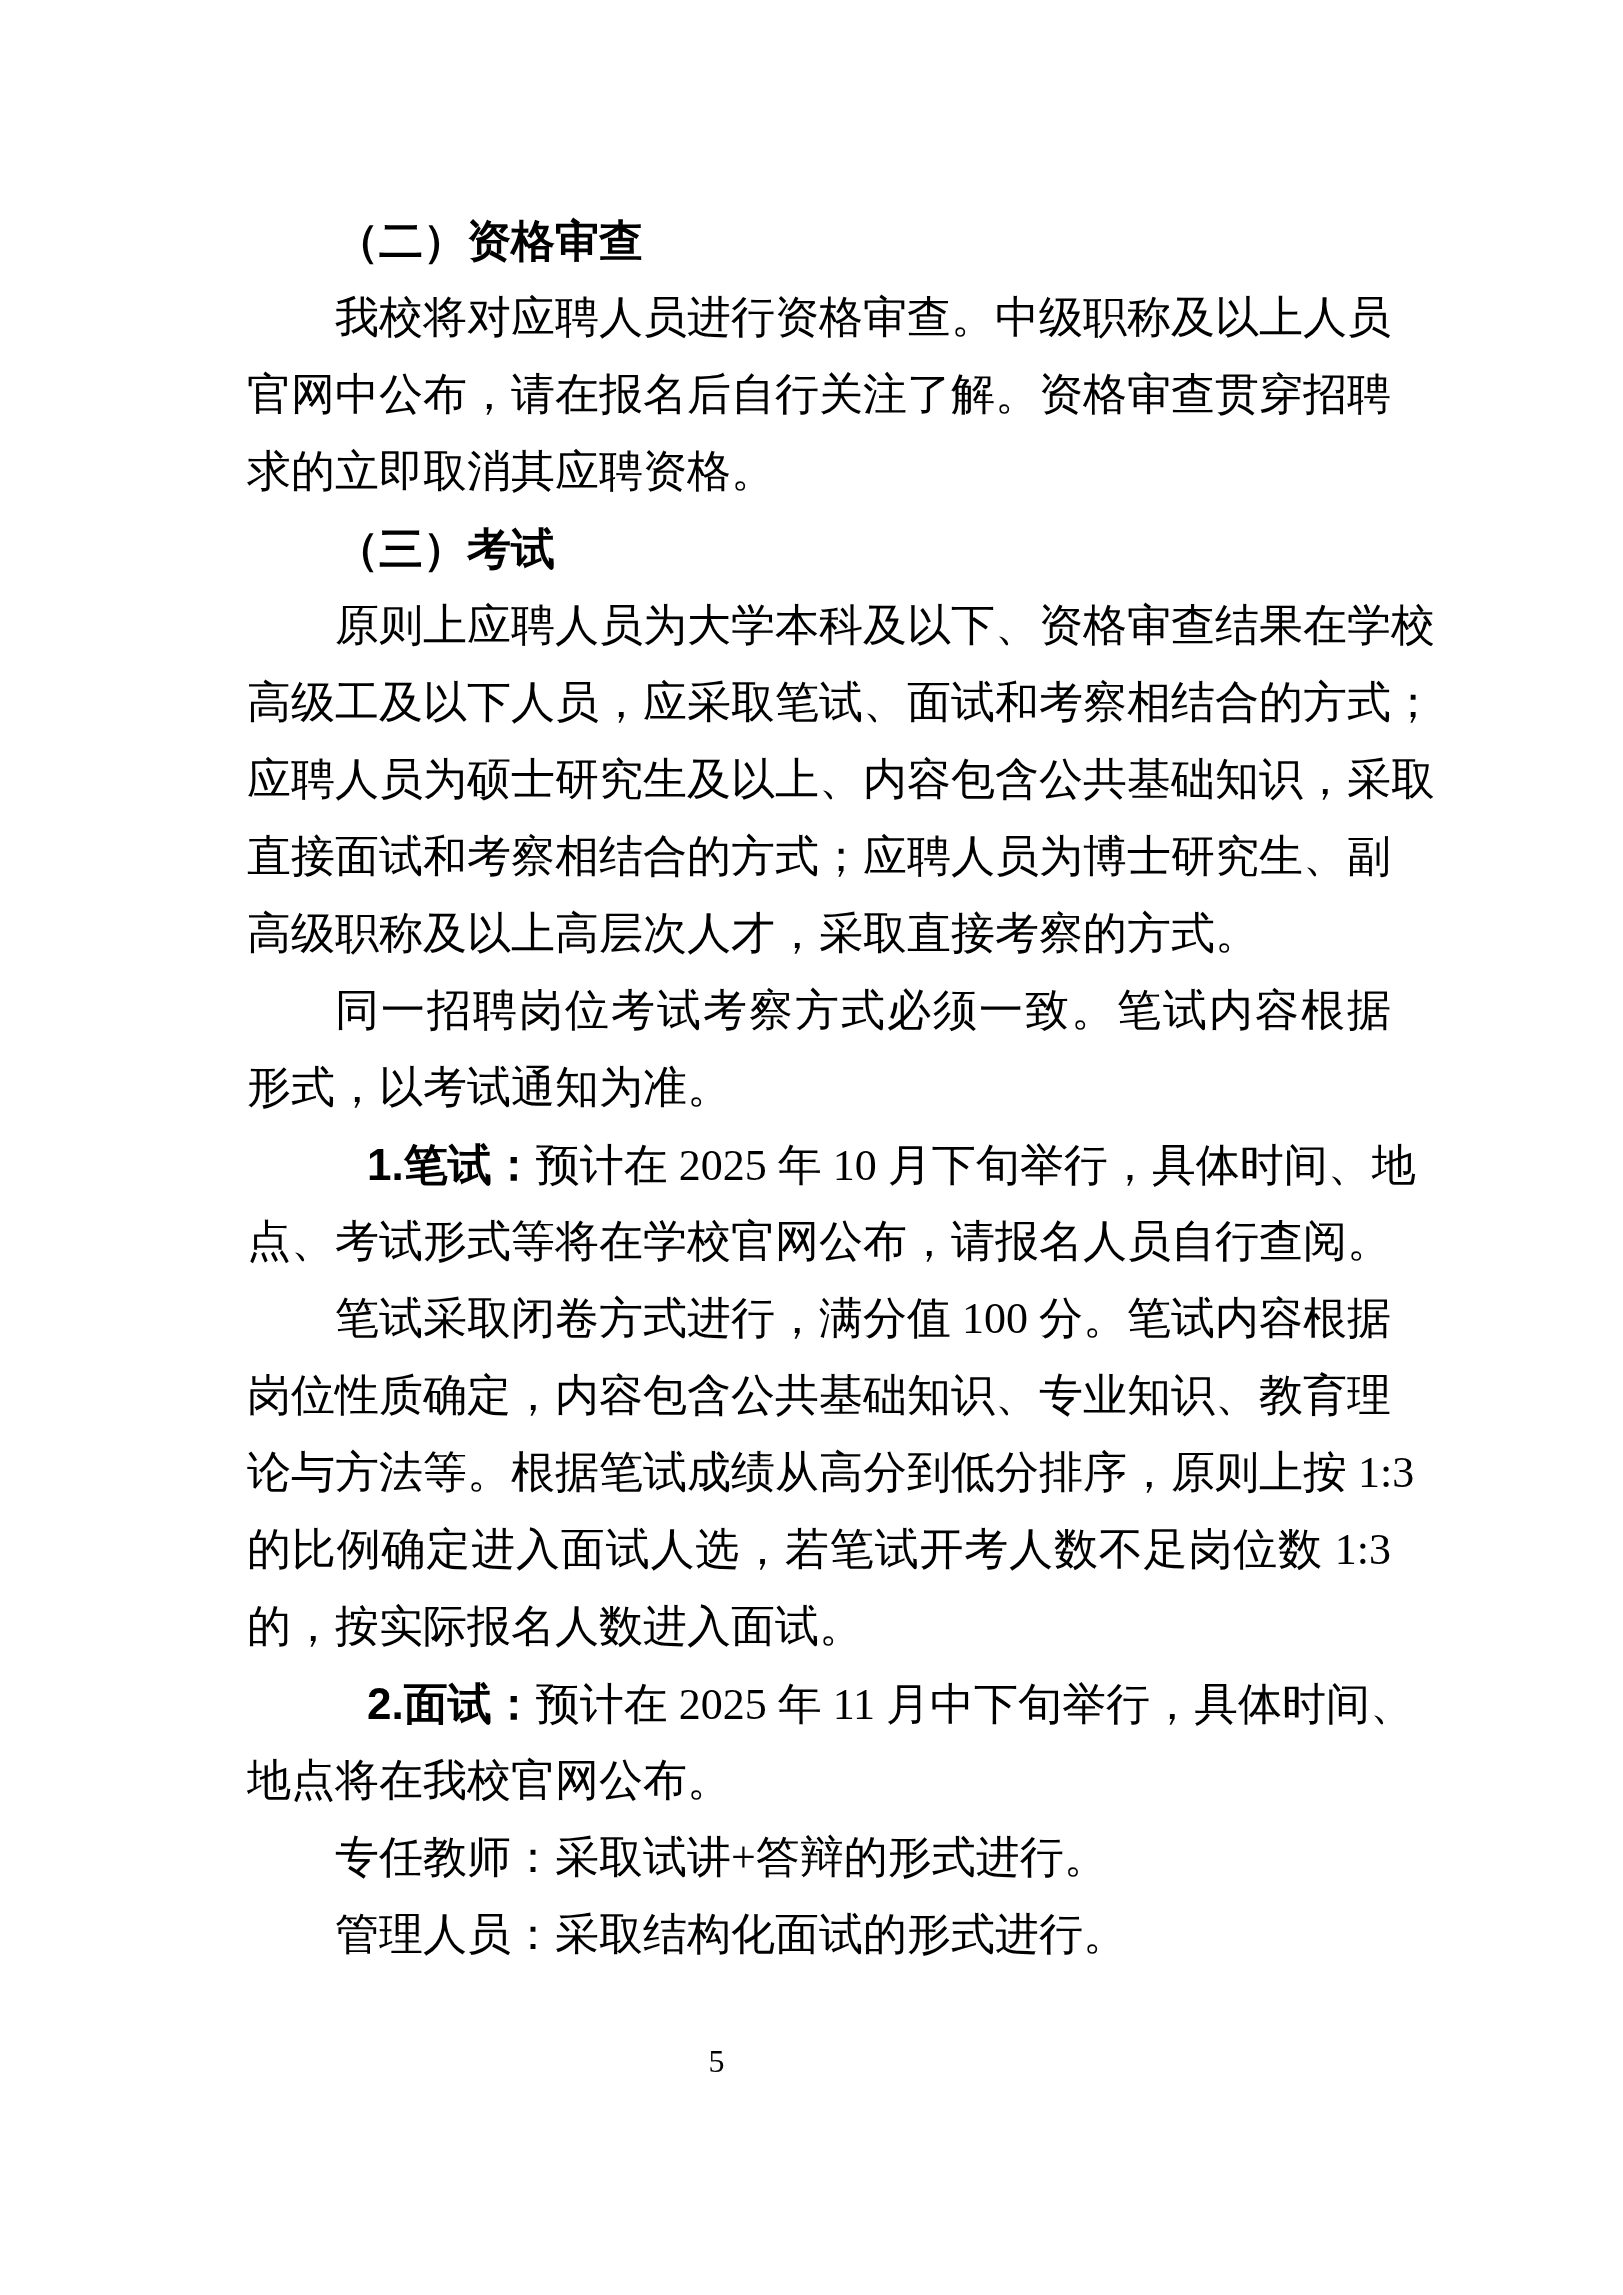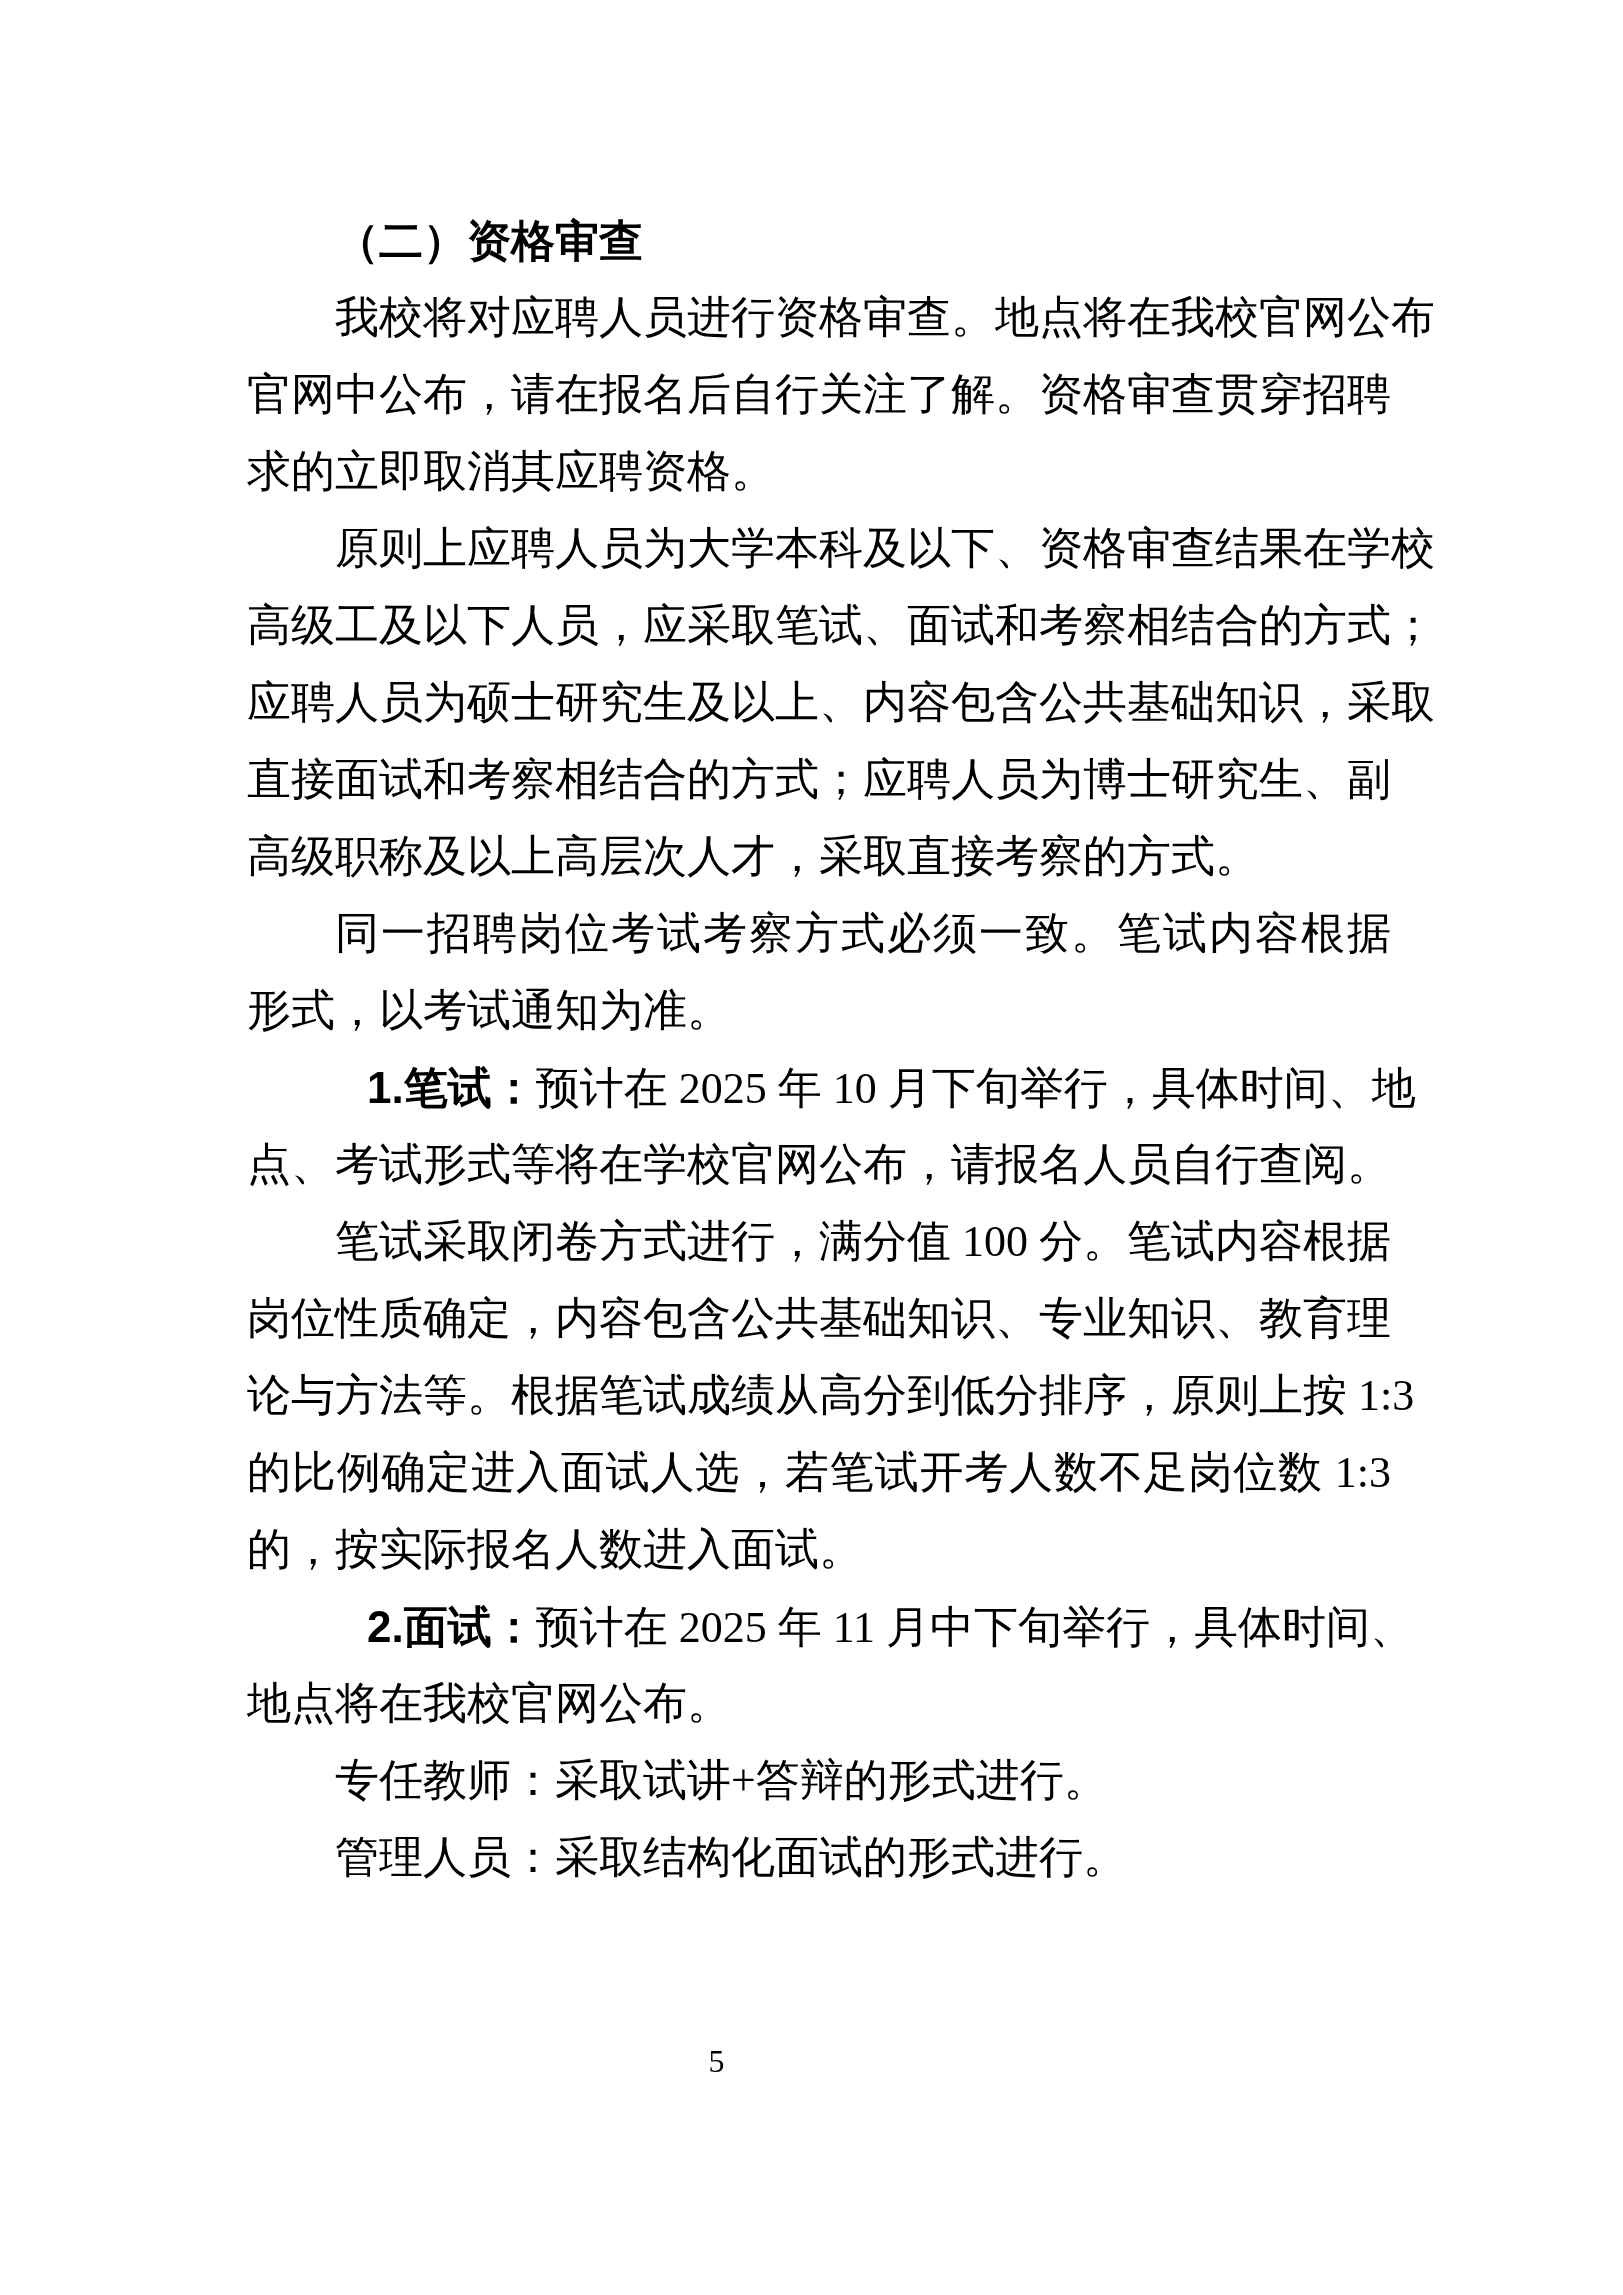--- a/index.html
+++ b/index.html
@@ -53,24 +53,25 @@
   }
 </style>
 </head>
 <body>
 
 <main class="page">
   <section class="body-text">
 
     <div class="line heading indent">（二）资格审查</div>
 
-    <div class="line indent justify">我校将对应聘人员进行资格审查。地点将在我校官网公布</div>
+    <div class="line indent justify">我校将对应聘人员进行资格审查。中级职称及以上人员</div>
     <div class="line justify">官网中公布，请在报名后自行关注了解。资格审查贯穿招聘</div>
     <div class="line">求的立即取消其应聘资格。</div>
 
+    <div class="line heading indent">（三）考试</div>
 
     <div class="line indent justify">原则上应聘人员为大学本科及以下、资格审查结果在学校</div>
     <div class="line justify">高级工及以下人员，应采取笔试、面试和考察相结合的方式；</div>
     <div class="line justify">应聘人员为硕士研究生及以上、内容包含公共基础知识，采取</div>
     <div class="line justify">直接面试和考察相结合的方式；应聘人员为博士研究生、副</div>
     <div class="line">高级职称及以上高层次人才，采取直接考察的方式。</div>
 
     <div class="line indent justify">同一招聘岗位考试考察方式必须一致。笔试内容根据</div>
     <div class="line">形式，以考试通知为准。</div>
 

